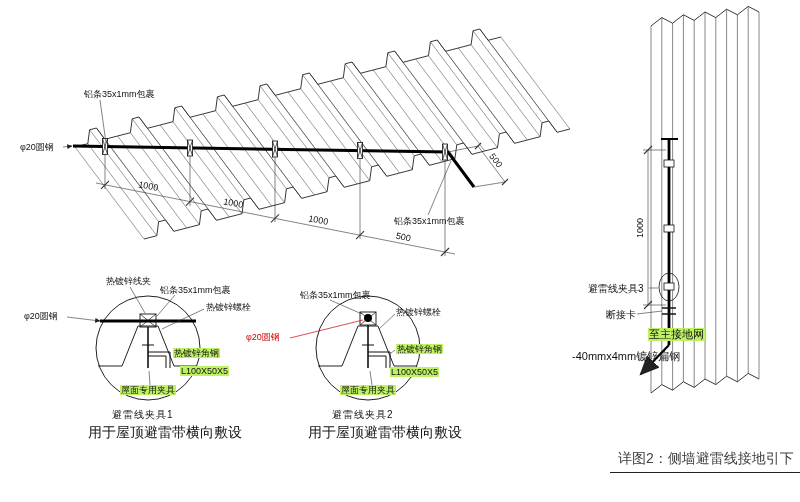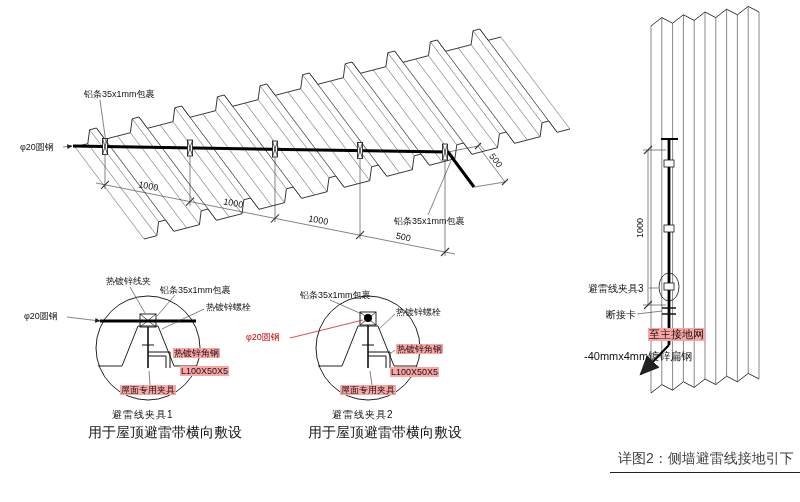--- a/index.html
+++ b/index.html
@@ -3,21 +3,21 @@
 <meta charset="utf-8">
 <style>
   *{box-sizing:border-box}
   html,body{margin:0;padding:0;background:#ffffff}
   .canvas{position:relative;width:800px;height:502px;background:#fff;overflow:hidden;
           font-family:"Liberation Sans","DejaVu Sans",sans-serif;color:#111}
   svg{position:absolute;left:0;top:0}
   .lbl{position:absolute;font-size:9px;line-height:1.15;white-space:nowrap;color:#111}
   .s10{font-size:10px}
   .s11{font-size:11px}
-  .wbg{background:#fca5a5;padding:0 1px}
+  .wbg{background:#bef264;padding:0 1px}
   .red{color:#cc0000}
   .dtitle{position:absolute;font-size:10px;white-space:nowrap;color:#111;letter-spacing:1px}
   .dsub{position:absolute;font-size:14px;white-space:nowrap;color:#111}
   .caption{position:absolute;font-size:14px;white-space:nowrap;color:#404040;
            border-bottom:1px solid #222;padding:0 8px 4px;text-align:center}
   .watermark{position:absolute;left:226px;top:224px;font-size:30px;font-weight:bold;
              letter-spacing:3px;color:#8b8b8b;opacity:.66;white-space:nowrap;pointer-events:none}
   svg text{font-family:"Liberation Sans","DejaVu Sans",sans-serif;fill:#111}
 </style>
 </head>
@@ -254,17 +254,17 @@
   <span class="lbl red" style="left:246px;top:332px">φ20圆钢</span>
   <span class="lbl wbg" style="left:396px;top:344px">热镀锌角钢</span>
   <span class="lbl wbg" style="left:390px;top:367px">L100X50X5</span>
   <span class="lbl wbg" style="left:340px;top:385px">屋面专用夹具</span>
   <span class="dtitle" style="left:332px;top:408px">避雷线夹具2</span>
   <span class="dsub" style="left:308px;top:424px">用于屋顶避雷带横向敷设</span>
 
   <span class="lbl s10" style="left:588px;top:283px">避雷线夹具3</span>
   <span class="lbl s10" style="left:606px;top:309px">断接卡</span>
   <span class="lbl s11 wbg" style="left:648px;top:328px">至主接地网</span>
-  <span class="lbl s11" style="left:584px;top:350px">-40mmx4mm镀锌扁钢</span>
+  <span class="lbl s11" style="left:572px;top:350px">-40mmx4mm镀锌扁钢</span>
 
   <div class="caption" style="left:610px;top:450px">详图2：侧墙避雷线接地引下</div>
 
 </div>
 
 </body></html>

